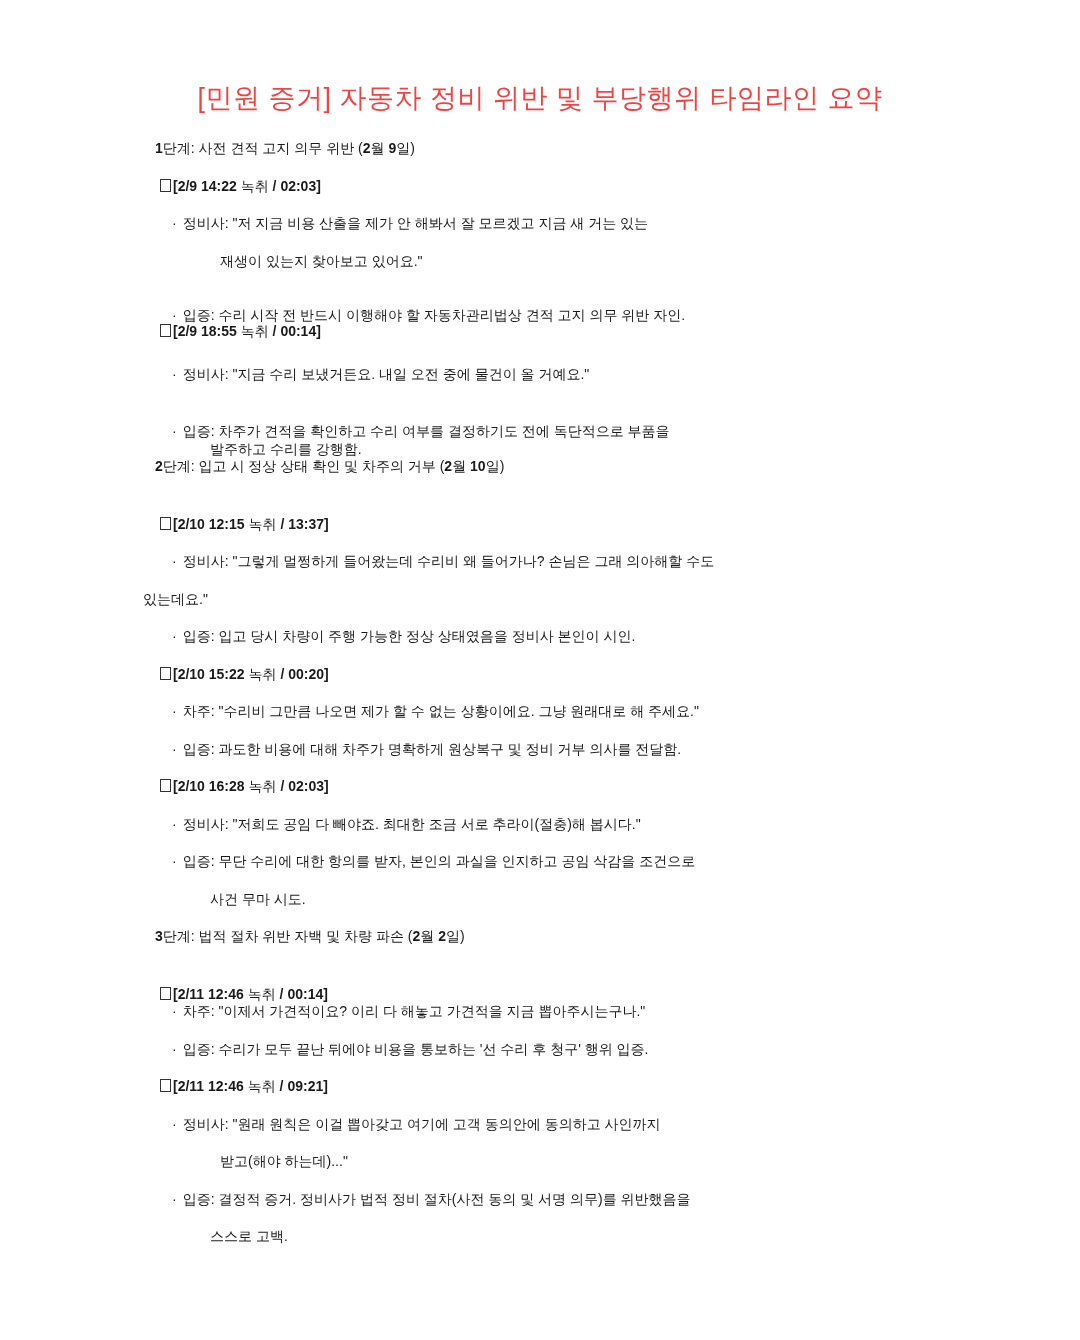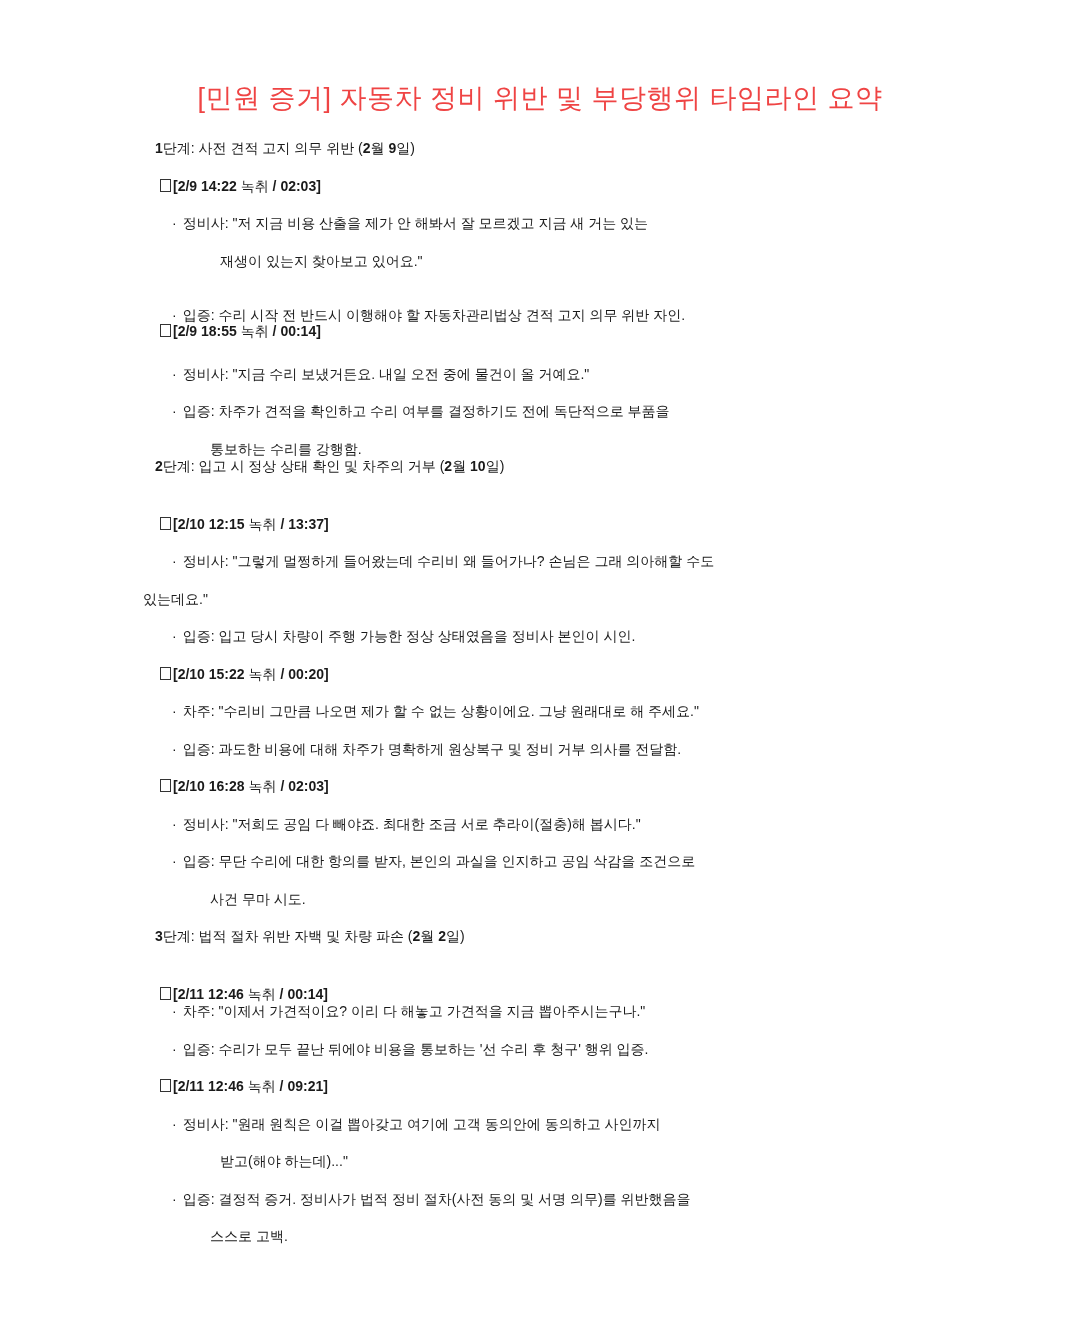--- a/index.html
+++ b/index.html
@@ -40,24 +40,24 @@
   <div class="line" style="left:172px; top:304px;">
     <span class="dot">·</span><span>입증:</span><span> 수리 시작 전 반드시 이행해야 할 자동차관리법상 견적 고지 의무 위반 자인.</span>
   </div>
 
   <div class="line" style="left:160px; top:308px;margin-top:12px;">
     <span class="box"></span><span class="b">[2/9 18:55 </span><span>녹취</span><span class="b"> / 00:14]</span>
   </div>
   <div class="line" style="left:172px; top:363px;">
     <span class="dot">·</span><span>정비사:</span><span> "지금 수리 보냈거든요. 내일 오전 중에 물건이 올 거예요."</span>
   </div>
-  <div class="line" style="left:172px; top:400px;">
+  <div class="line" style="left:172px; top:420px;">
     <span class="dot">·</span><span>입증:</span><span> 차주가 견적을 확인하고 수리 여부를 결정하기도 전에 독단적으로 부품을</span>
   </div>
-  <div class="line" style="left:210px; top:438px;">통보하는 수리를 강행함.</div>
+  <div class="line" style="left:210px; top:438px;">발주하고 수리를 강행함.</div>
 
   <div class="line" style="left:155px; top:455px;">
     <span class="b">2</span><span>단계</span><span>: 입고 시 정상 상태 확인 및 차주의 거부 (</span><span class="b">2</span><span>월 </span><span class="b">10</span><span>일)</span>
   </div>
 
   <div class="line" style="left:160px; top:513px;">
     <span class="box"></span><span class="b">[2/10 12:15 </span><span>녹취</span><span class="b"> / 13:37]</span>
   </div>
   <div class="line" style="left:172px; top:550px;">
     <span class="dot">·</span><span>정비사:</span><span> "그렇게 멀쩡하게 들어왔는데 수리비 왜 들어가나? 손님은 그래 의아해할 수도</span>

